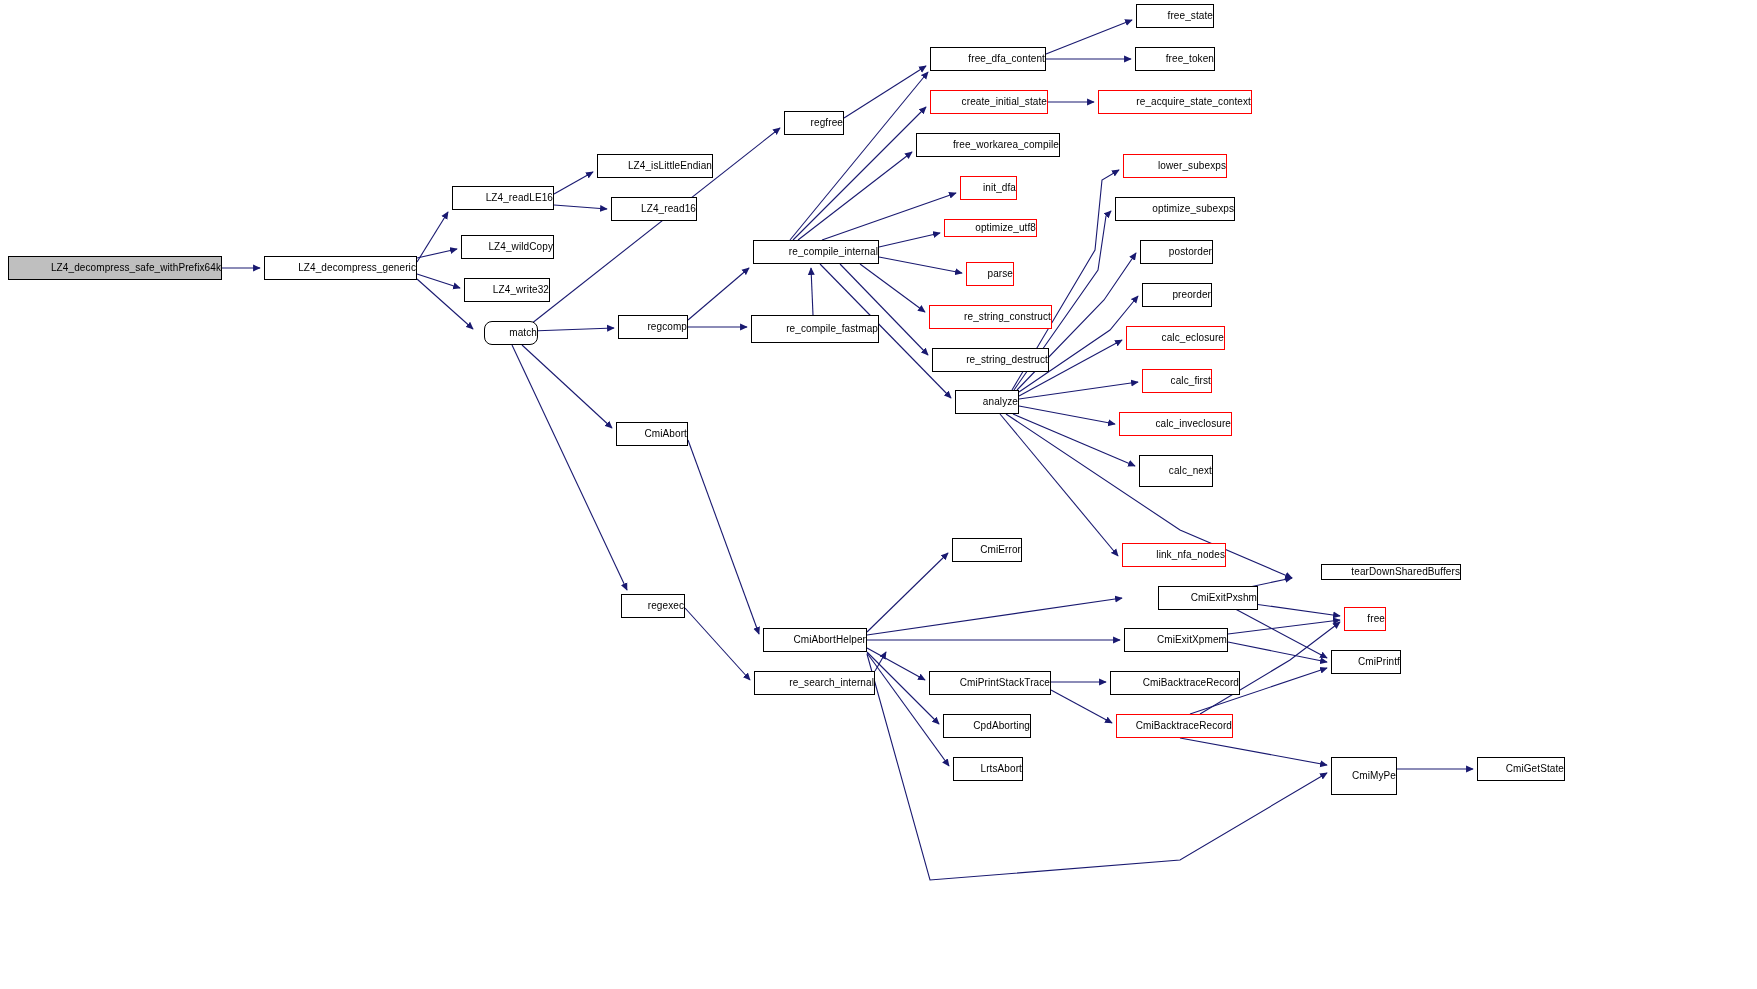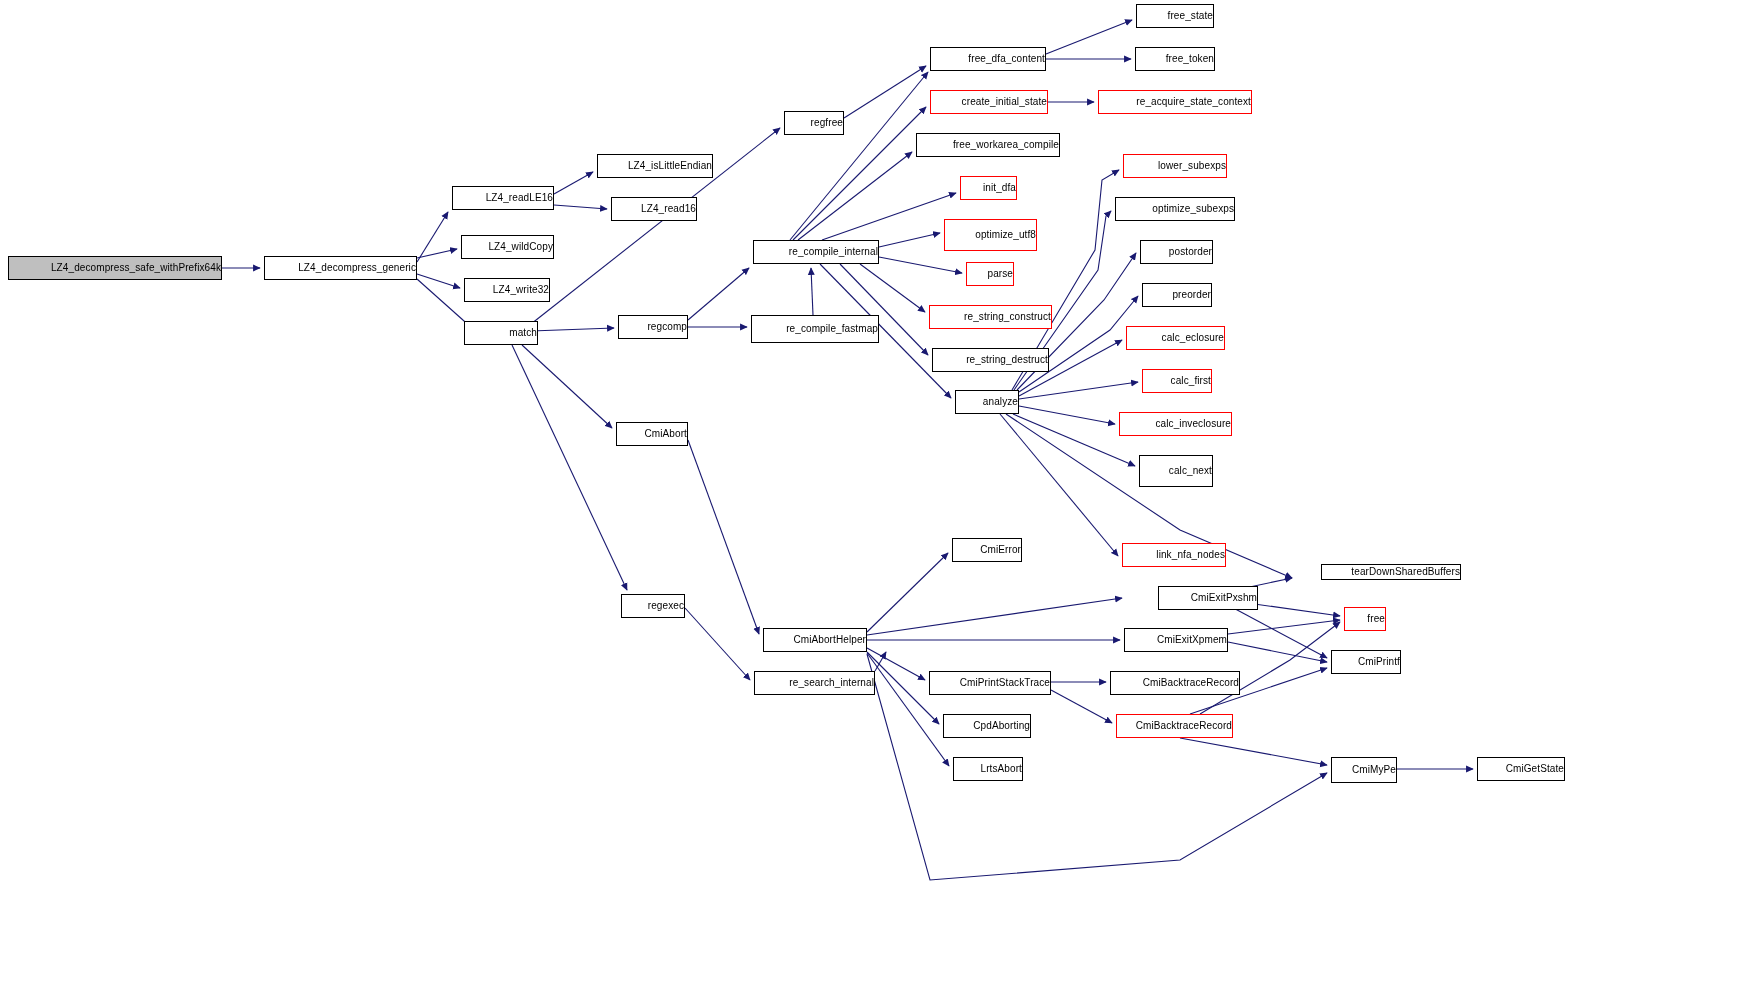--- a/index.html
+++ b/index.html
@@ -133,21 +133,21 @@
       </div>
       <div class="node" style="left: 611px; top: 197px; width: 86px; height: 24px;">
         <span>LZ4_read16</span>
       </div>
       <div class="node" style="left: 461px; top: 235px; width: 93px; height: 24px;">
         <span>LZ4_wildCopy</span>
       </div>
       <div class="node" style="left: 464px; top: 278px; width: 86px; height: 24px;">
         <span>LZ4_write32</span>
       </div>
-      <div class="node" style="left: 464px; top: 321px; width: 74px; height: 24px;">
+      <div class="node" style="left: 484px; top: 321px; width: 54px; height: 24px; border-radius: 8px;">
         <span>match</span>
       </div>
       <div class="node" style="left: 618px; top: 315px; width: 70px; height: 24px;">
         <span>regcomp</span>
       </div>
       <div class="node" style="left: 751px; top: 315px; width: 128px; height: 28px;">
         <span>re_compile_fastmap</span>
       </div>
       <div class="node" style="left: 784px; top: 111px; width: 60px; height: 24px;">
         <span>regfree</span>
@@ -169,21 +169,21 @@
       </div>
       <div class="node red" style="left: 1098px; top: 90px; width: 154px; height: 24px;">
         <span>re_acquire_state_context</span>
       </div>
       <div class="node" style="left: 916px; top: 133px; width: 144px; height: 24px;">
         <span>free_workarea_compile</span>
       </div>
       <div class="node red" style="left: 960px; top: 176px; width: 57px; height: 24px;">
         <span>init_dfa</span>
       </div>
-      <div class="node red" style="left: 944px; top: 219px; width: 93px; height: 32px;">
+      <div class="node red" style="left: 944px; top: 219px; width: 93px; height: 18px;">
         <span>optimize_utf8</span>
       </div>
       <div class="node red" style="left: 966px; top: 262px; width: 48px; height: 24px;">
         <span>parse</span>
       </div>
       <div class="node red" style="left: 929px; top: 305px; width: 123px; height: 24px;">
         <span>re_string_construct</span>
       </div>
       <div class="node" style="left: 932px; top: 348px; width: 117px; height: 24px;">
         <span>re_string_destruct</span>
@@ -256,20 +256,20 @@
       </div>
       <div class="node" style="left: 1296px; top: 564px; width: 140px; height: 16px; margin-left: 25px;">
         <span>tearDownSharedBuffers</span>
       </div>
       <div class="node red" style="left: 1344px; top: 607px; width: 42px; height: 24px;">
         <span>free</span>
       </div>
       <div class="node" style="left: 1331px; top: 650px; width: 70px; height: 24px;">
         <span>CmiPrintf</span>
       </div>
-      <div class="node" style="left: 1331px; top: 757px; width: 66px; height: 26px;">
+      <div class="node" style="left: 1331px; top: 757px; width: 66px; height: 38px;">
         <span>CmiMyPe</span>
       </div>
       <div class="node" style="left: 1477px; top: 757px; width: 88px; height: 24px;">
         <span>CmiGetState</span>
       </div>
     </div>
 </div>
 
 </body></html>

